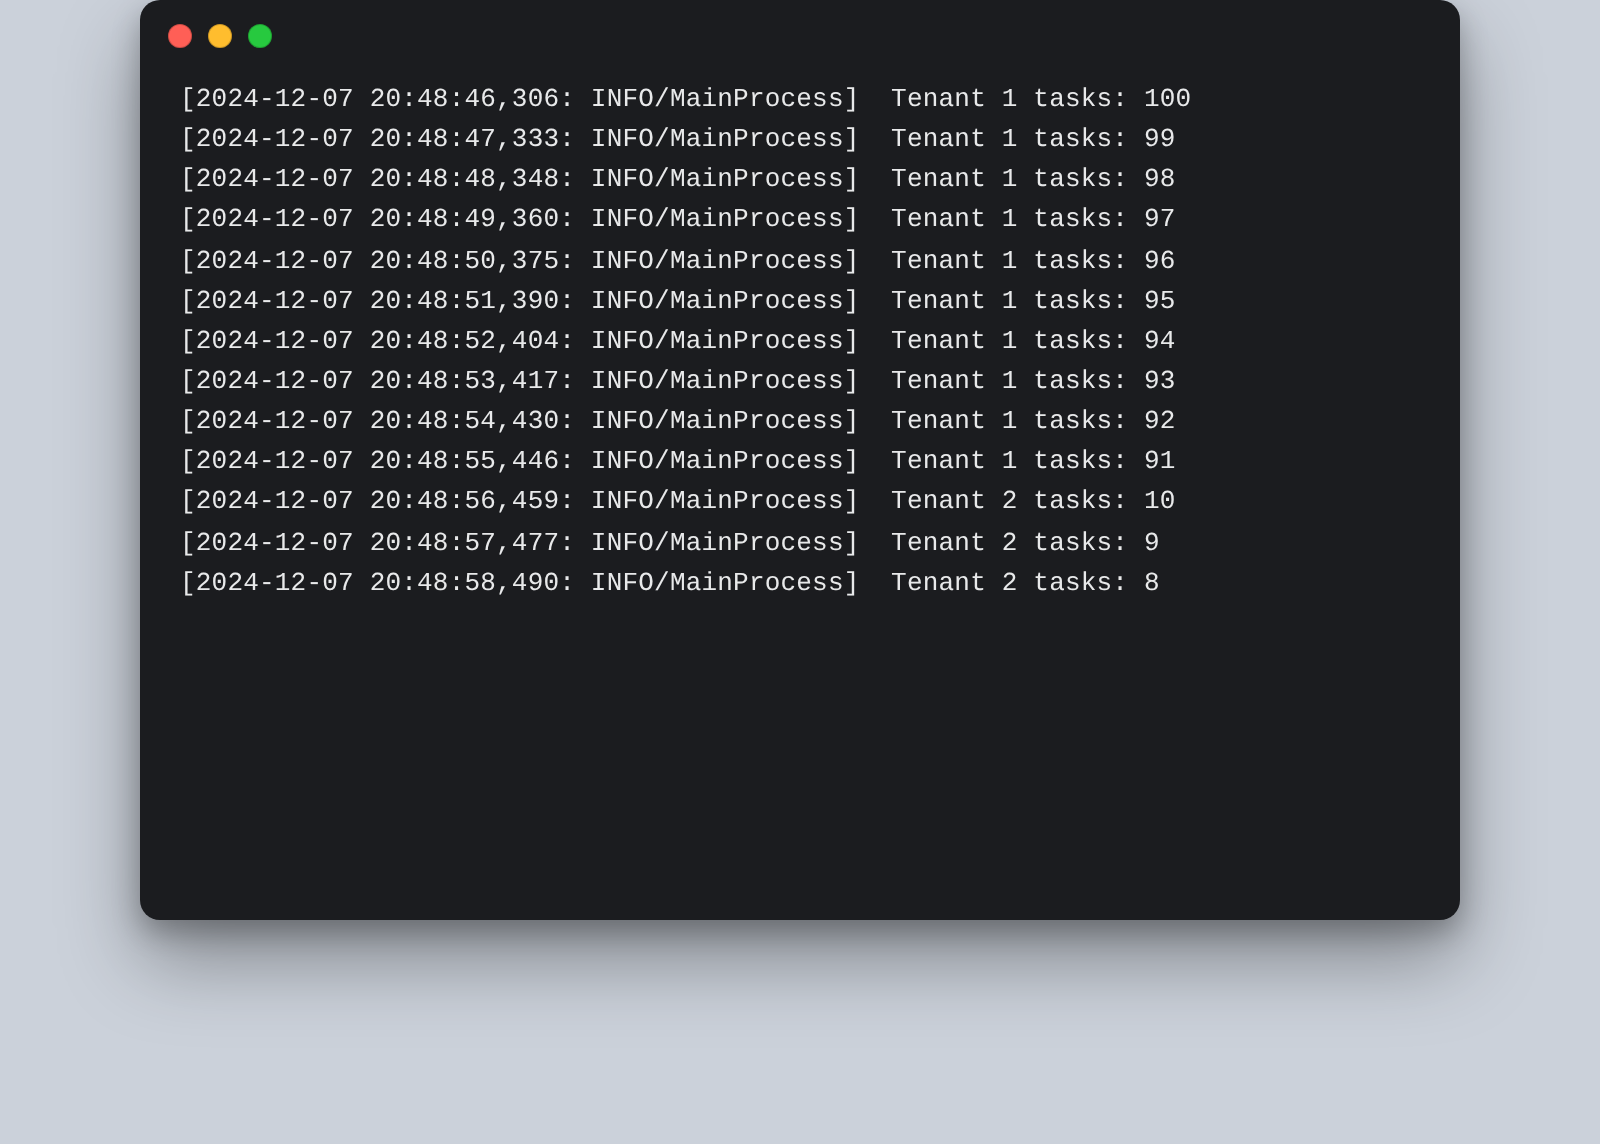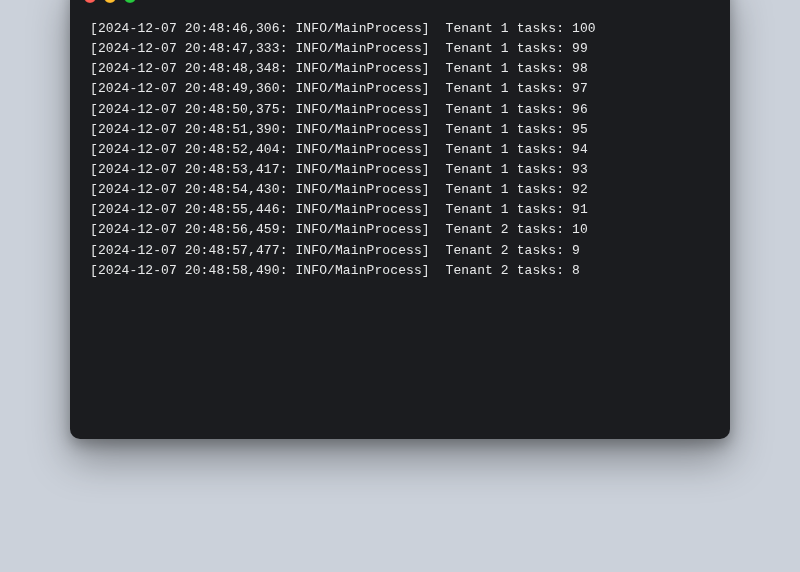--- a/index.html
+++ b/index.html
@@ -8,21 +8,21 @@
     width: 800px;
     height: 572px;
     background: #cbd1da;
     font-family: ui-monospace, "SF Mono", SFMono-Regular, Menlo, Monaco, Consolas, "Liberation Mono", "Courier New", monospace;
     overflow: hidden;
   }
   .stage {
     width: 800px;
     height: 418px;
     display: flex;
-    align-items: center;
+    align-items: flex-start;
     justify-content: center;
   }
   .terminal {
     width: 660px;
     height: 460px;
     background: #1b1c1f;
     border-radius: 10px;
     box-shadow:
       0 20px 40px rgba(0,0,0,0.35),
       0 6px 14px rgba(0,0,0,0.25);

